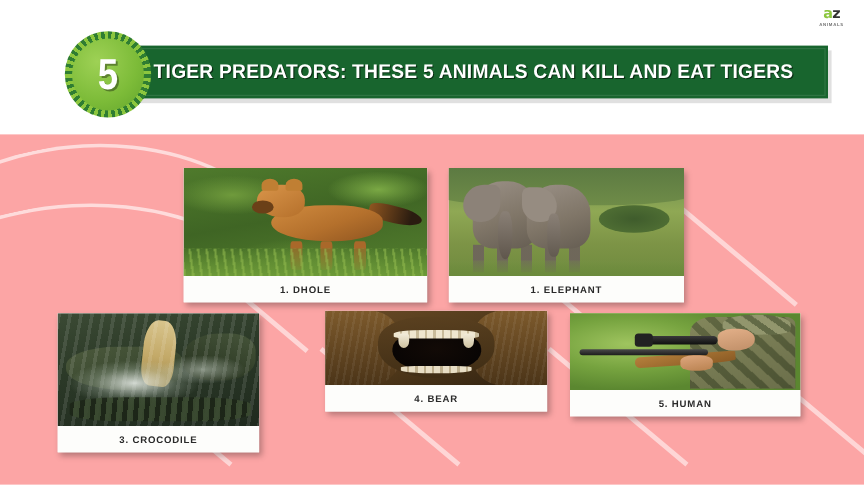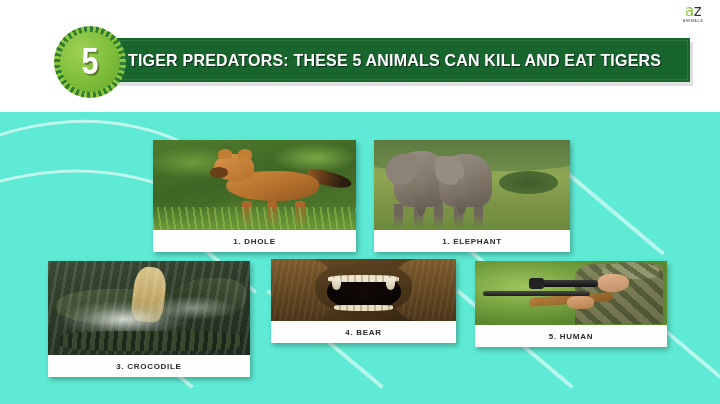--- a/index.html
+++ b/index.html
@@ -32,22 +32,22 @@
   .brand-logo {
     position: absolute;
     right: 10px;
     top: 3px;
     width: 34px;
     height: 26px;
     text-align: center;
     line-height: 1;
   }
   .brand-logo .mark {
-    font-size: 15px;
-    font-weight: normal;
+    font-size: 12px;
+    font-weight: bold;
     letter-spacing: -0.5px;
     font-family: "DejaVu Sans", sans-serif;
   }
   .brand-logo .mark .a { color: #8CC63E; }
   .brand-logo .mark .z { color: #333333; }
   .brand-logo .sub {
     display: block;
     font-size: 3.6px;
     letter-spacing: 0.6px;
     color: #6f6f6f;
@@ -129,21 +129,21 @@
     line-height: 1;
   }
 
   
   .stage {
     position: absolute;
     left: 0;
     top: 112px;
     width: 720px;
     height: 292px;
-    background: #5eead4;
+    background: #fca5a5;
     overflow: hidden;
   }
   .swoosh {
     position: absolute;
     background: rgba(255,255,255,0.55);
     transform-origin: center;
   }
   .swoosh-curve {
     position: absolute;
     border: 3px solid rgba(255,255,255,0.6);
@@ -518,21 +518,21 @@
           <div class="ear1"></div>
           <div class="ear2"></div>
           <div class="trunk1"></div>
           <div class="trunk2"></div>
           <div class="ground"></div>
         </div>
       </div>
       <div class="caption">1. ELEPHANT</div>
     </div>
 
-    <div class="card" style="left:48px; top:149px; width:202px; height:116px;text-decoration:underline;">
+    <div class="card" style="left:48px; top:149px; width:168px; height:116px;text-decoration:underline;">
       <div class="photo">
         <div class="scene sc-croc">
           <div class="tail"></div>
           <div class="body"></div>
           <div class="snout"></div>
           <div class="water"></div>
           <div class="scutes"></div>
         </div>
       </div>
       <div class="caption">3. CROCODILE</div>

